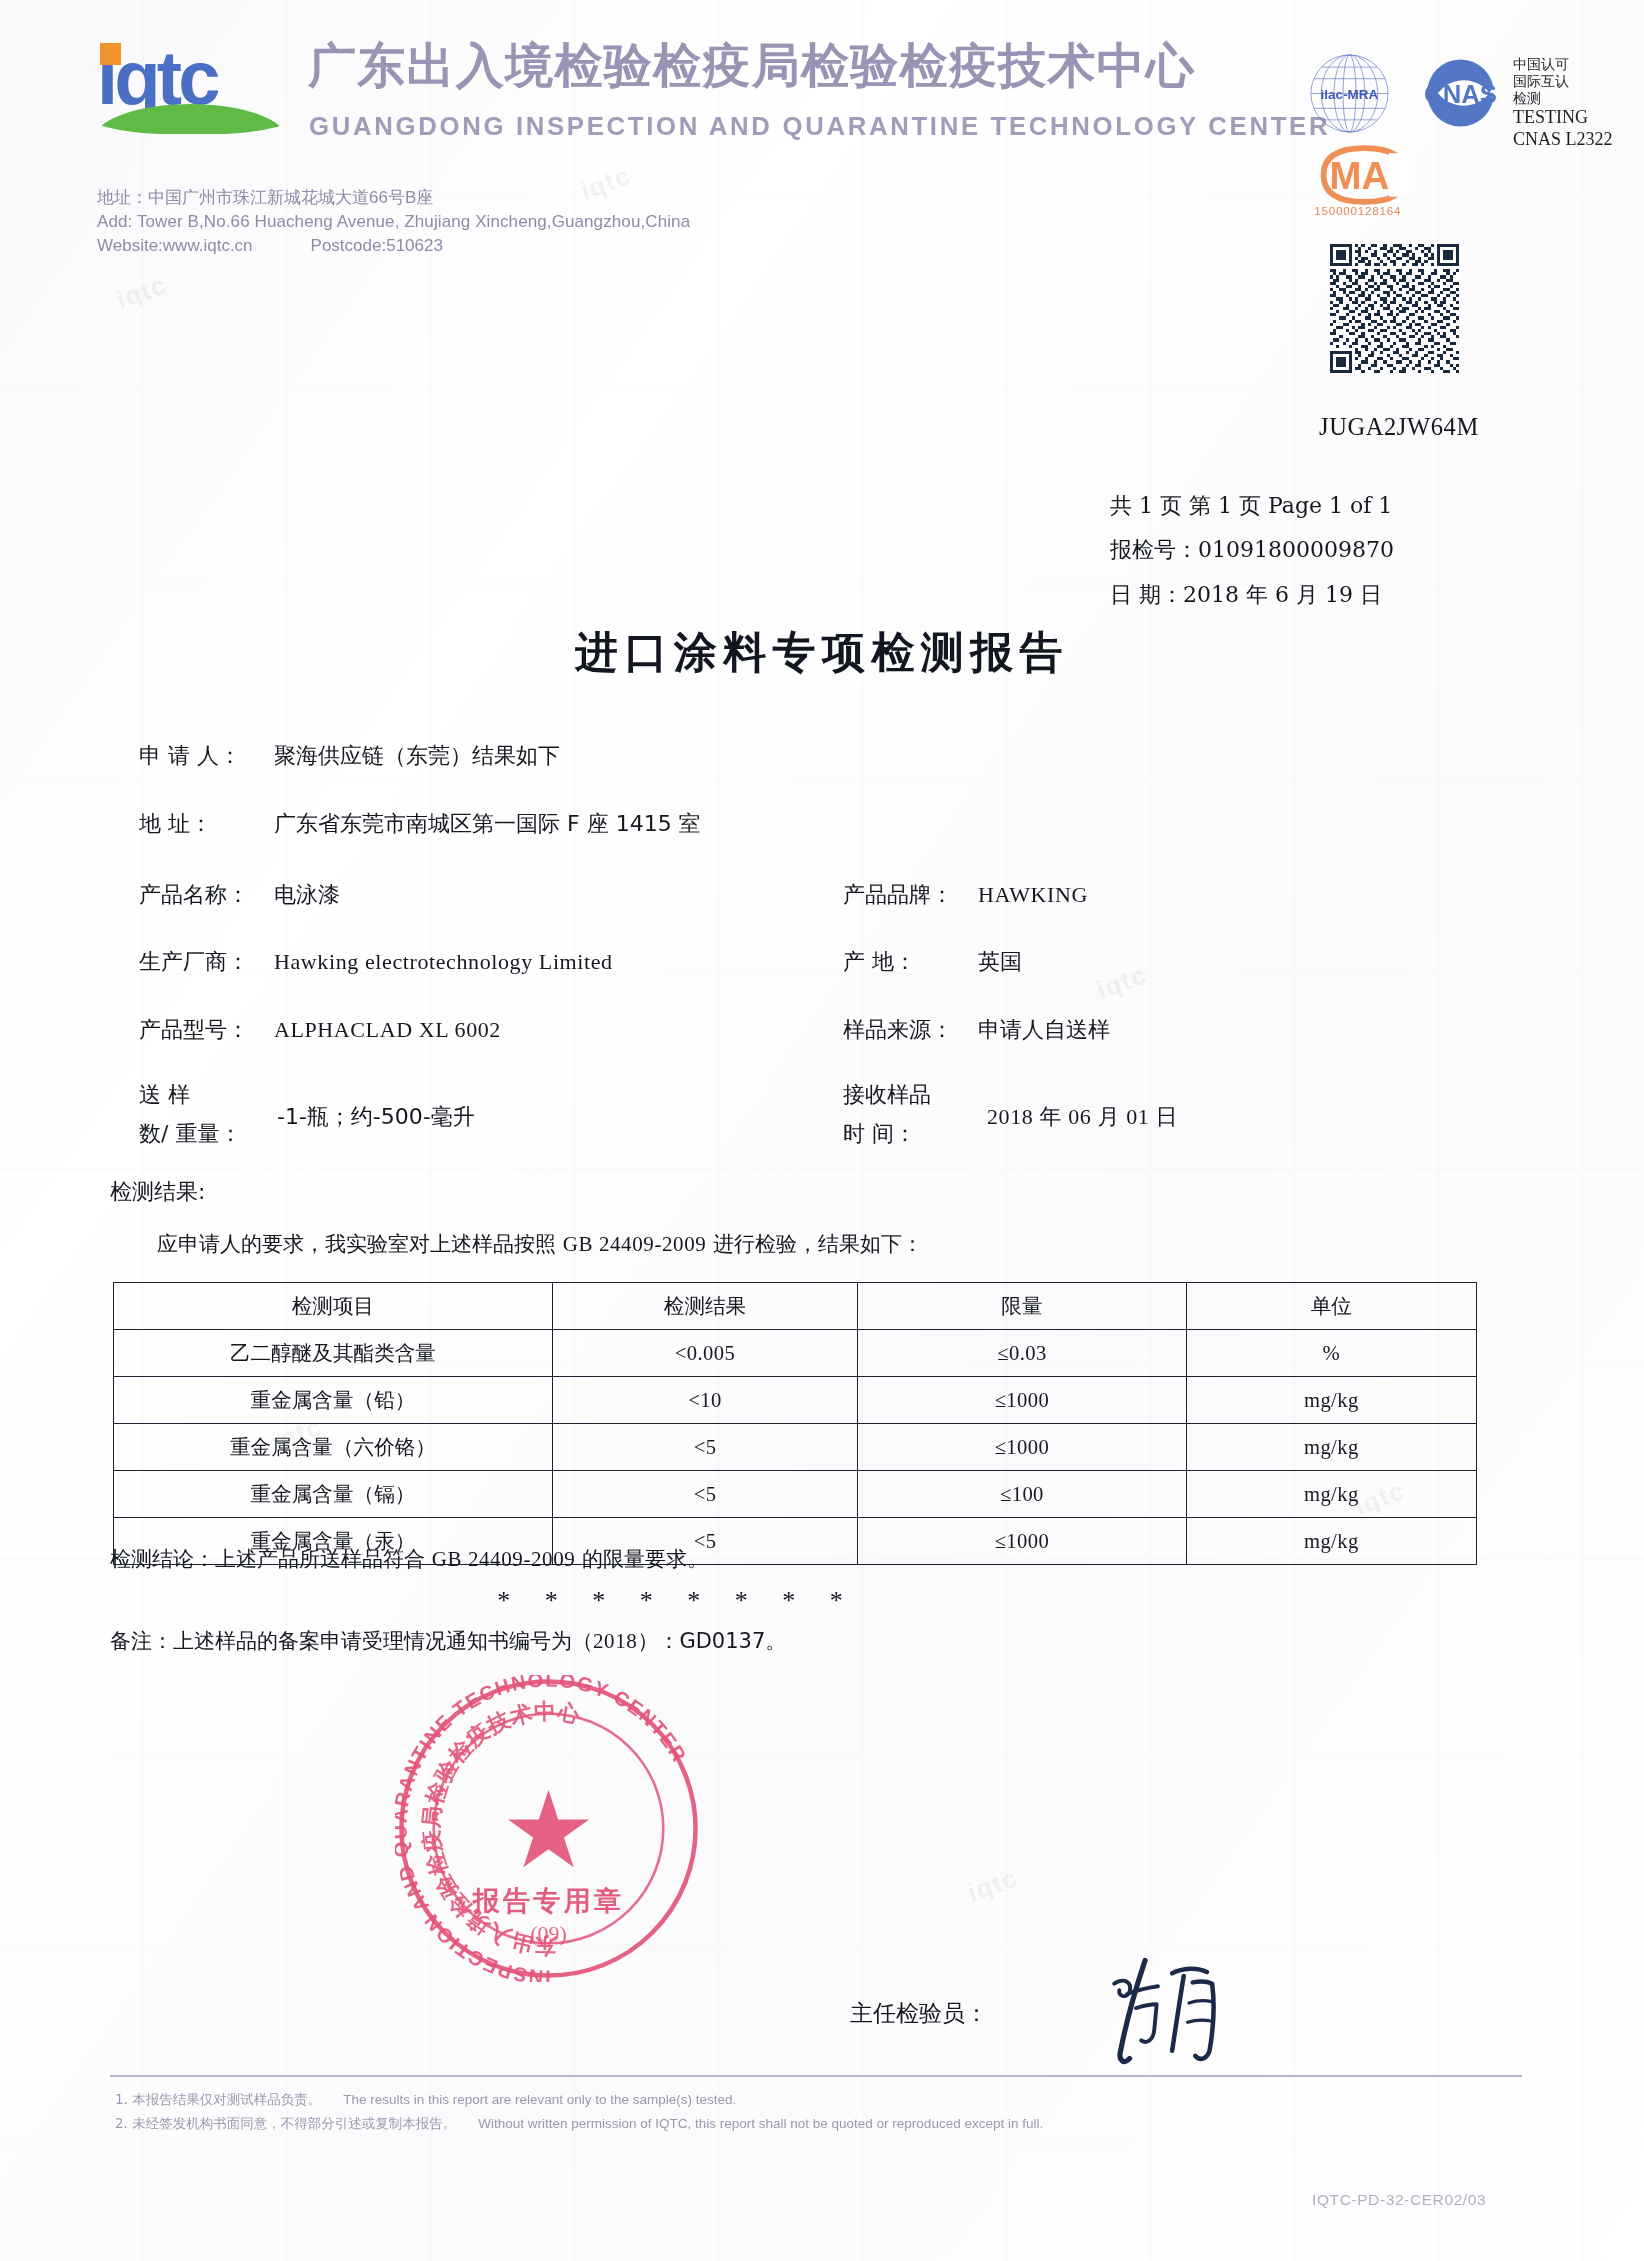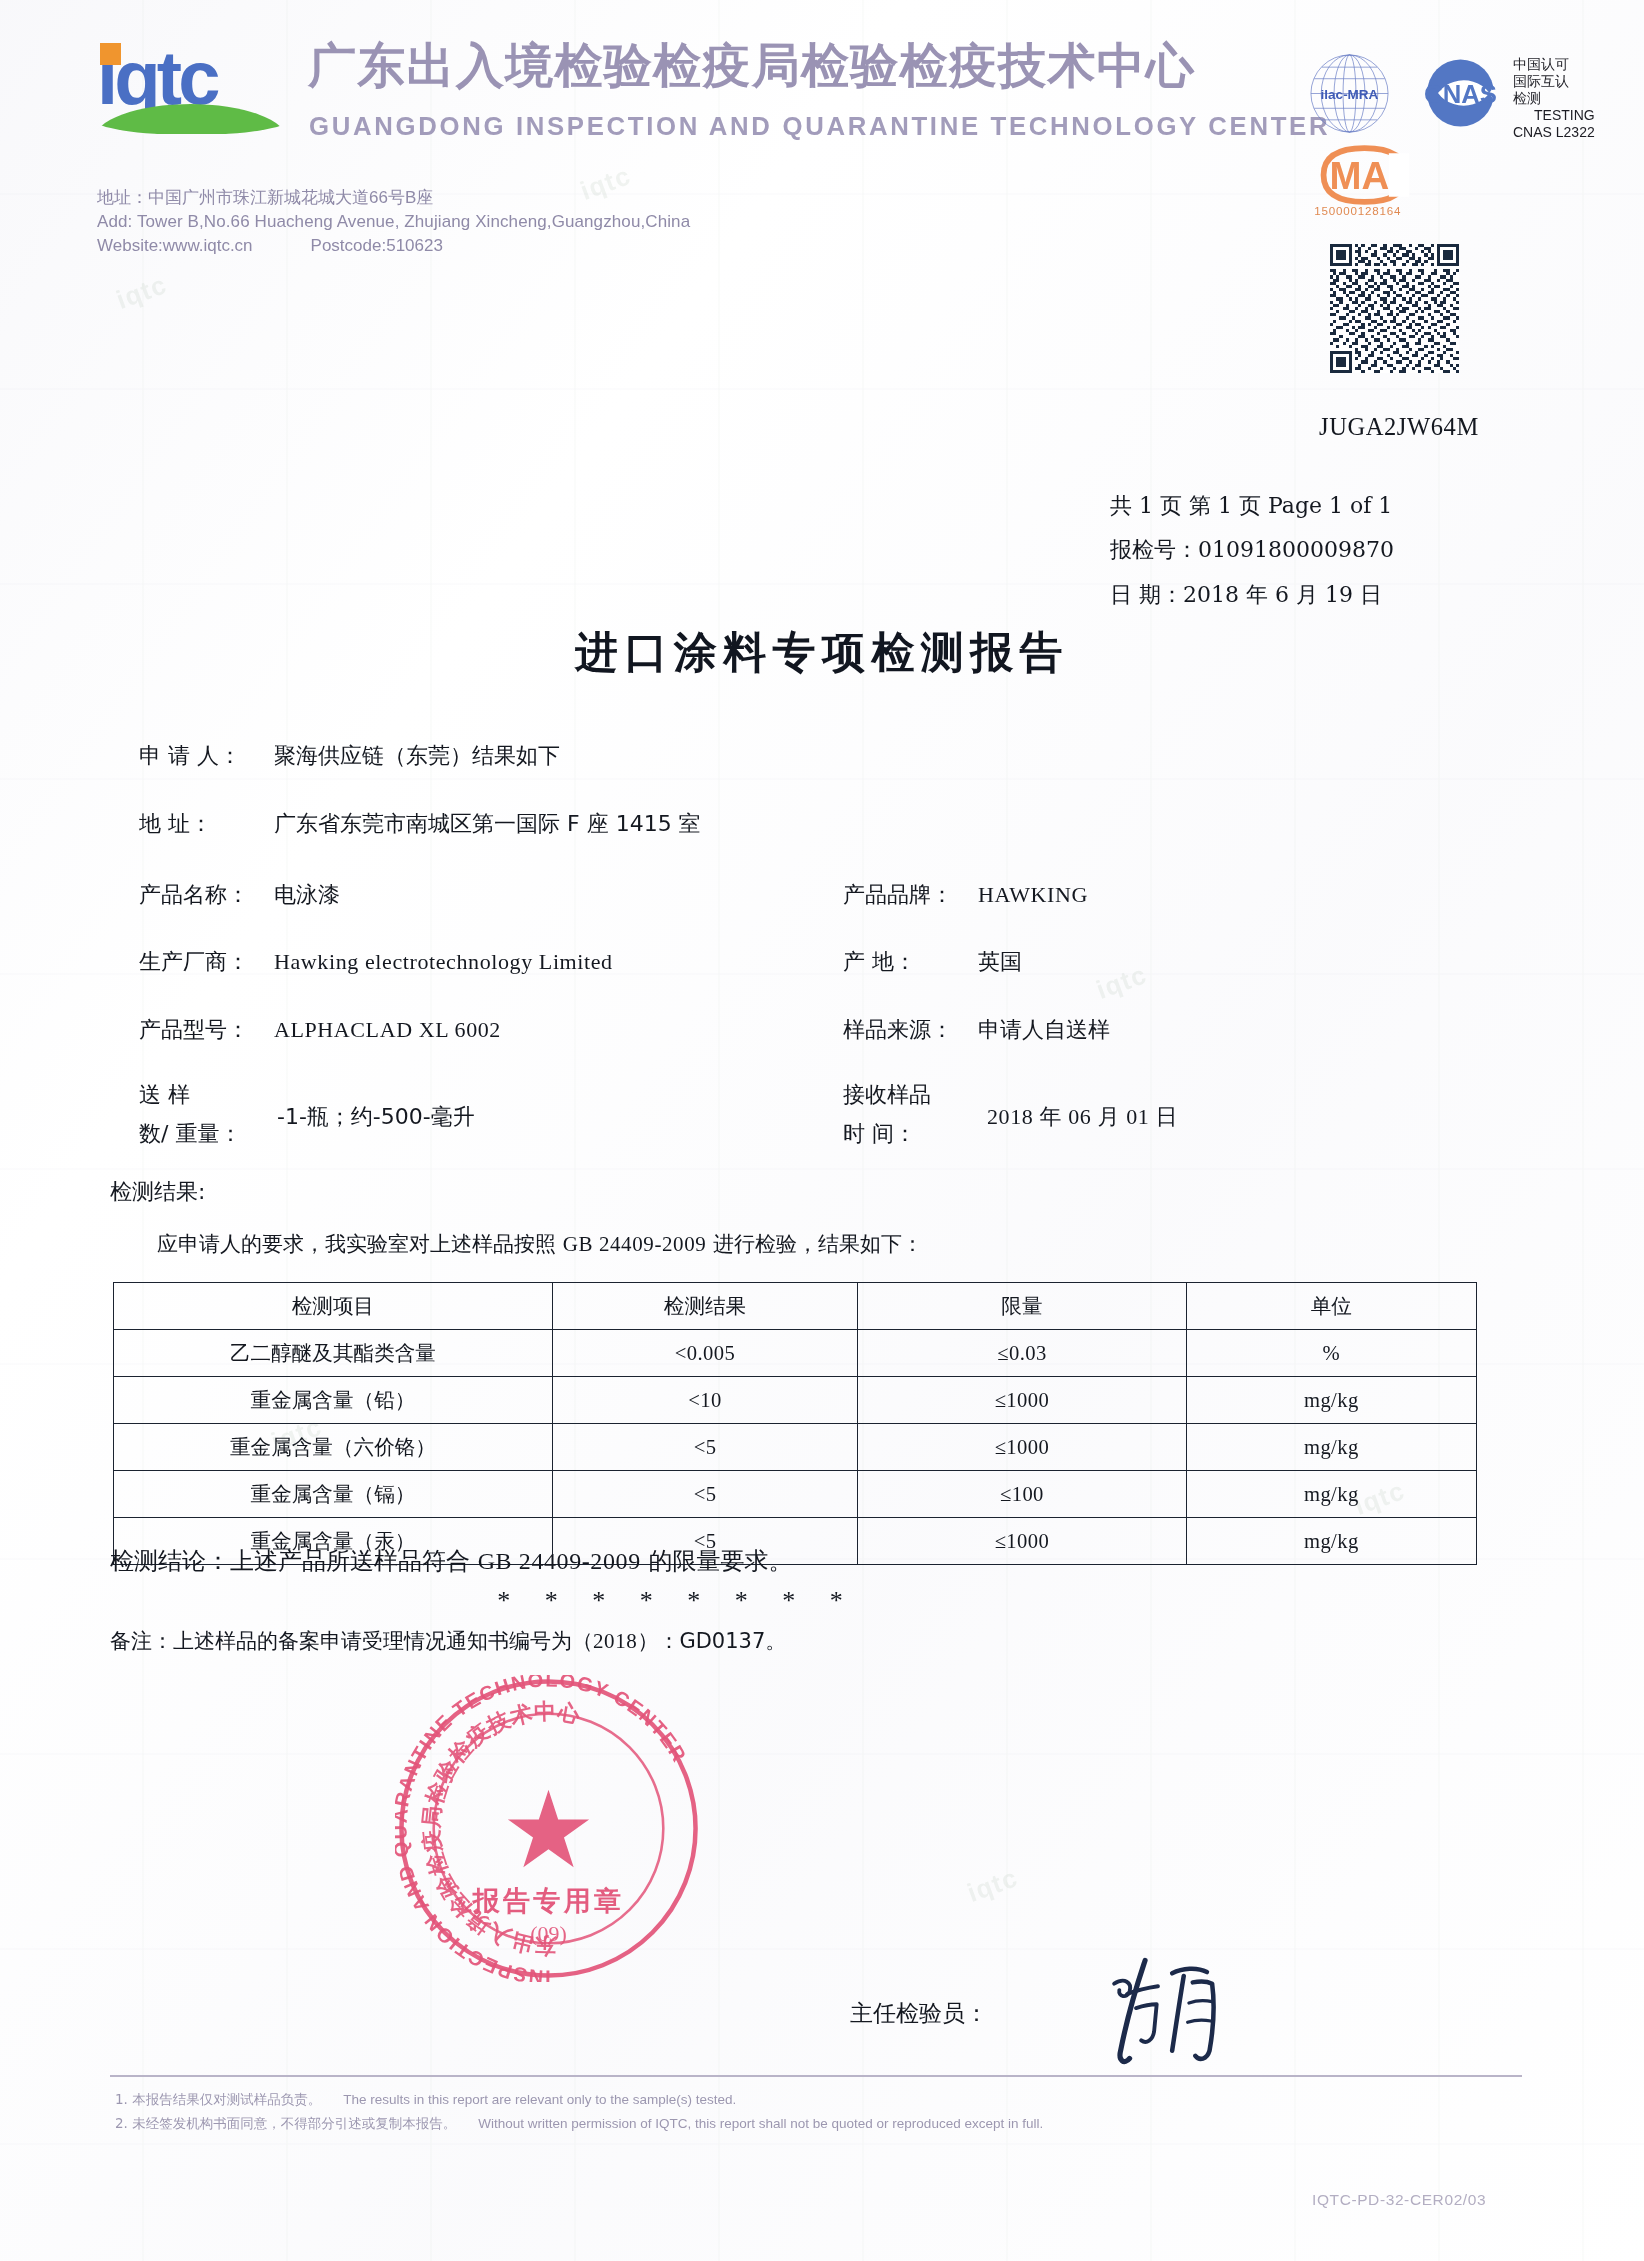--- a/index.html
+++ b/index.html
@@ -106,21 +106,21 @@
   .ilac svg { display:block; }
   .cnas { position:absolute; left:103px; top:18px; width:97px; height:72px; }
   .cnas-text {
     position:absolute; left:204px; top:17px;
     font-family:"DejaVu Sans", sans-serif;
     font-size:14px;
     line-height:1.22;
     color:#1d1d24;
     white-space:nowrap;
   }
-  .cnas-text .en { font-family:Liberation Sans, sans-serif; font-size:14px;text-align:right; }
+  .cnas-text .en { font-family:Liberation Serif, serif; font-size:18px; }
   .cma { position:absolute; left:3.9px; top:104px; width:103px; height:64px; }
   .cma-num {
     position:absolute; left:5.2px; top:165px;
     font-family:"Liberation Sans", sans-serif;
     font-size:11.6px;
     letter-spacing:0.8px;
     color:#e08a52;
   }
 
   .qr { position:absolute; left:1330px; top:244px; width:129px; height:129px; }
@@ -212,21 +212,21 @@
   table.results col.c3 { width:24.1%; }
   table.results col.c4 { width:21.3%; }
   table.results td.num, table.results td.unit {
     font-family:"Liberation Serif", serif;
     letter-spacing:0.4px;
   }
 
   .conclusion {
     position:absolute; left:110px; top:1545px;
     font-family:"DejaVu Sans", sans-serif;
-    font-size:24px;
+    font-size:21px;
     color:#141820;
     white-space:nowrap;
   }
   .conclusion .std { font-family:"Liberation Serif", serif; letter-spacing:0.6px; }
   .stars {
     position:absolute; left:0; top:1586px; width:1354px;
     text-align:center;
     font-family:"Liberation Serif", serif;
     font-size:26px;
     letter-spacing:14px;

